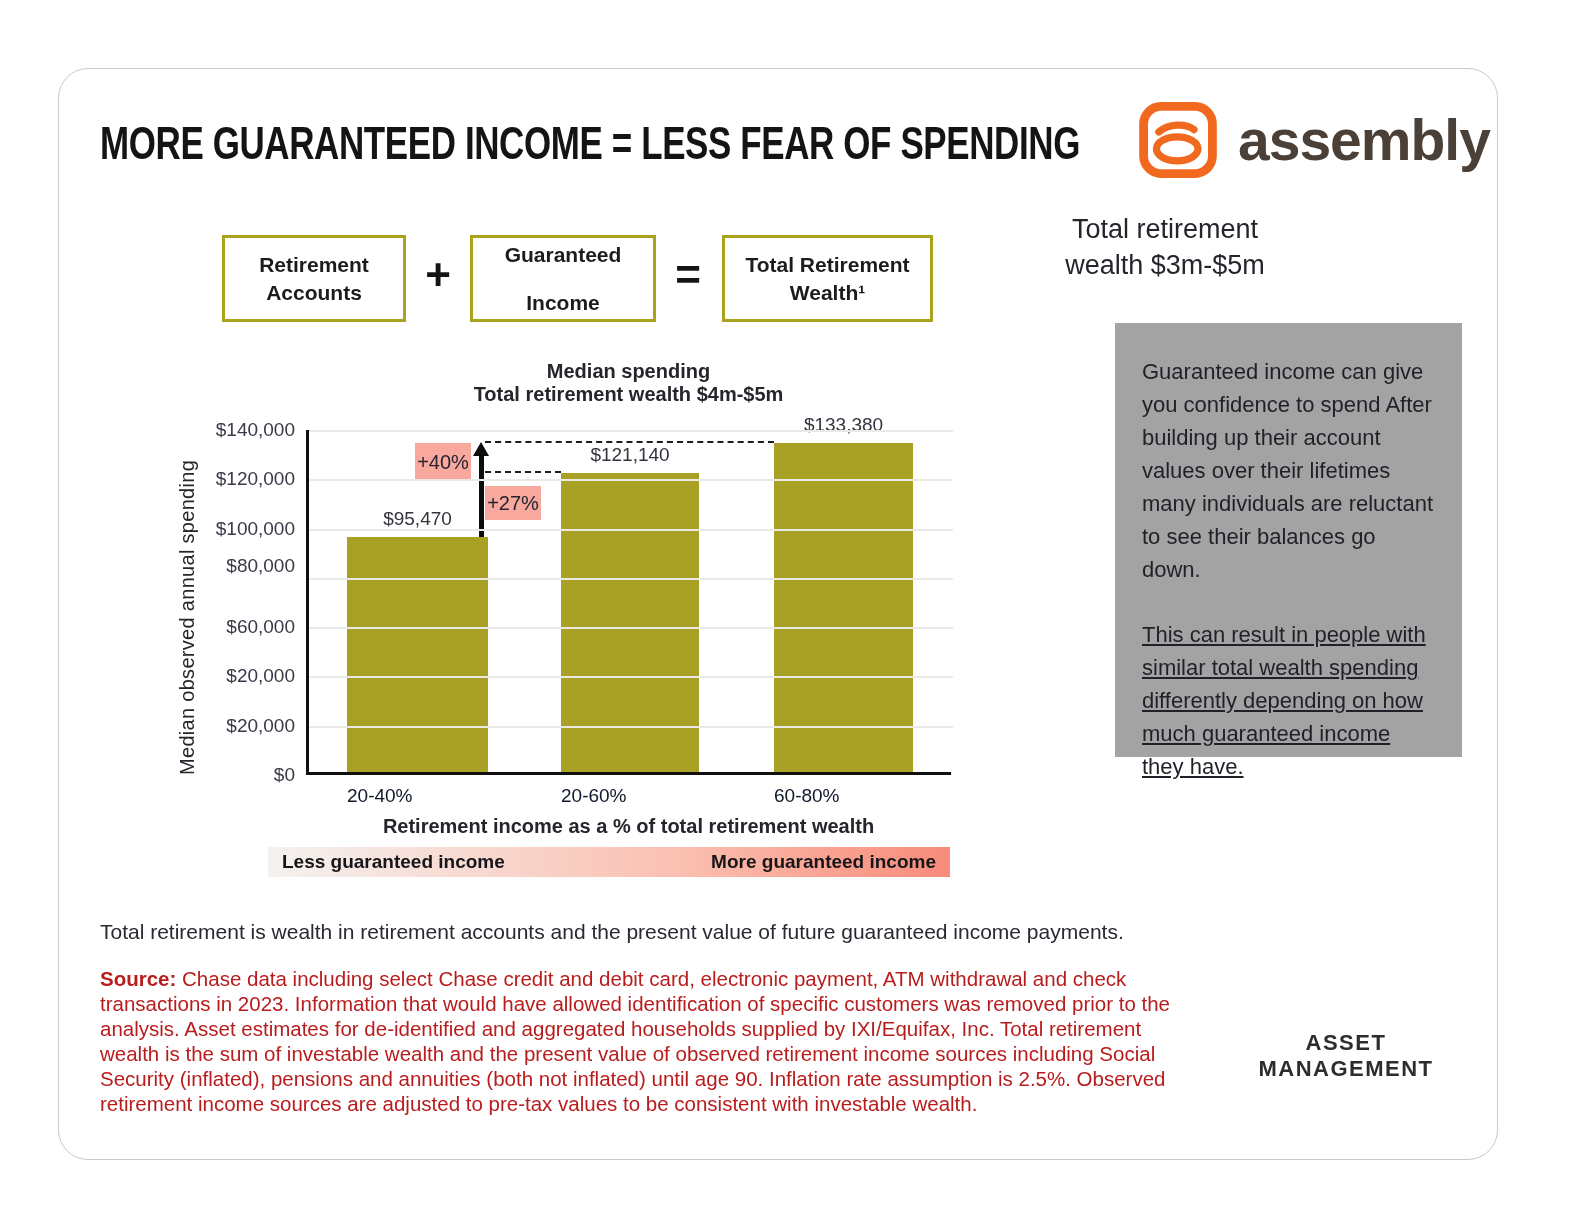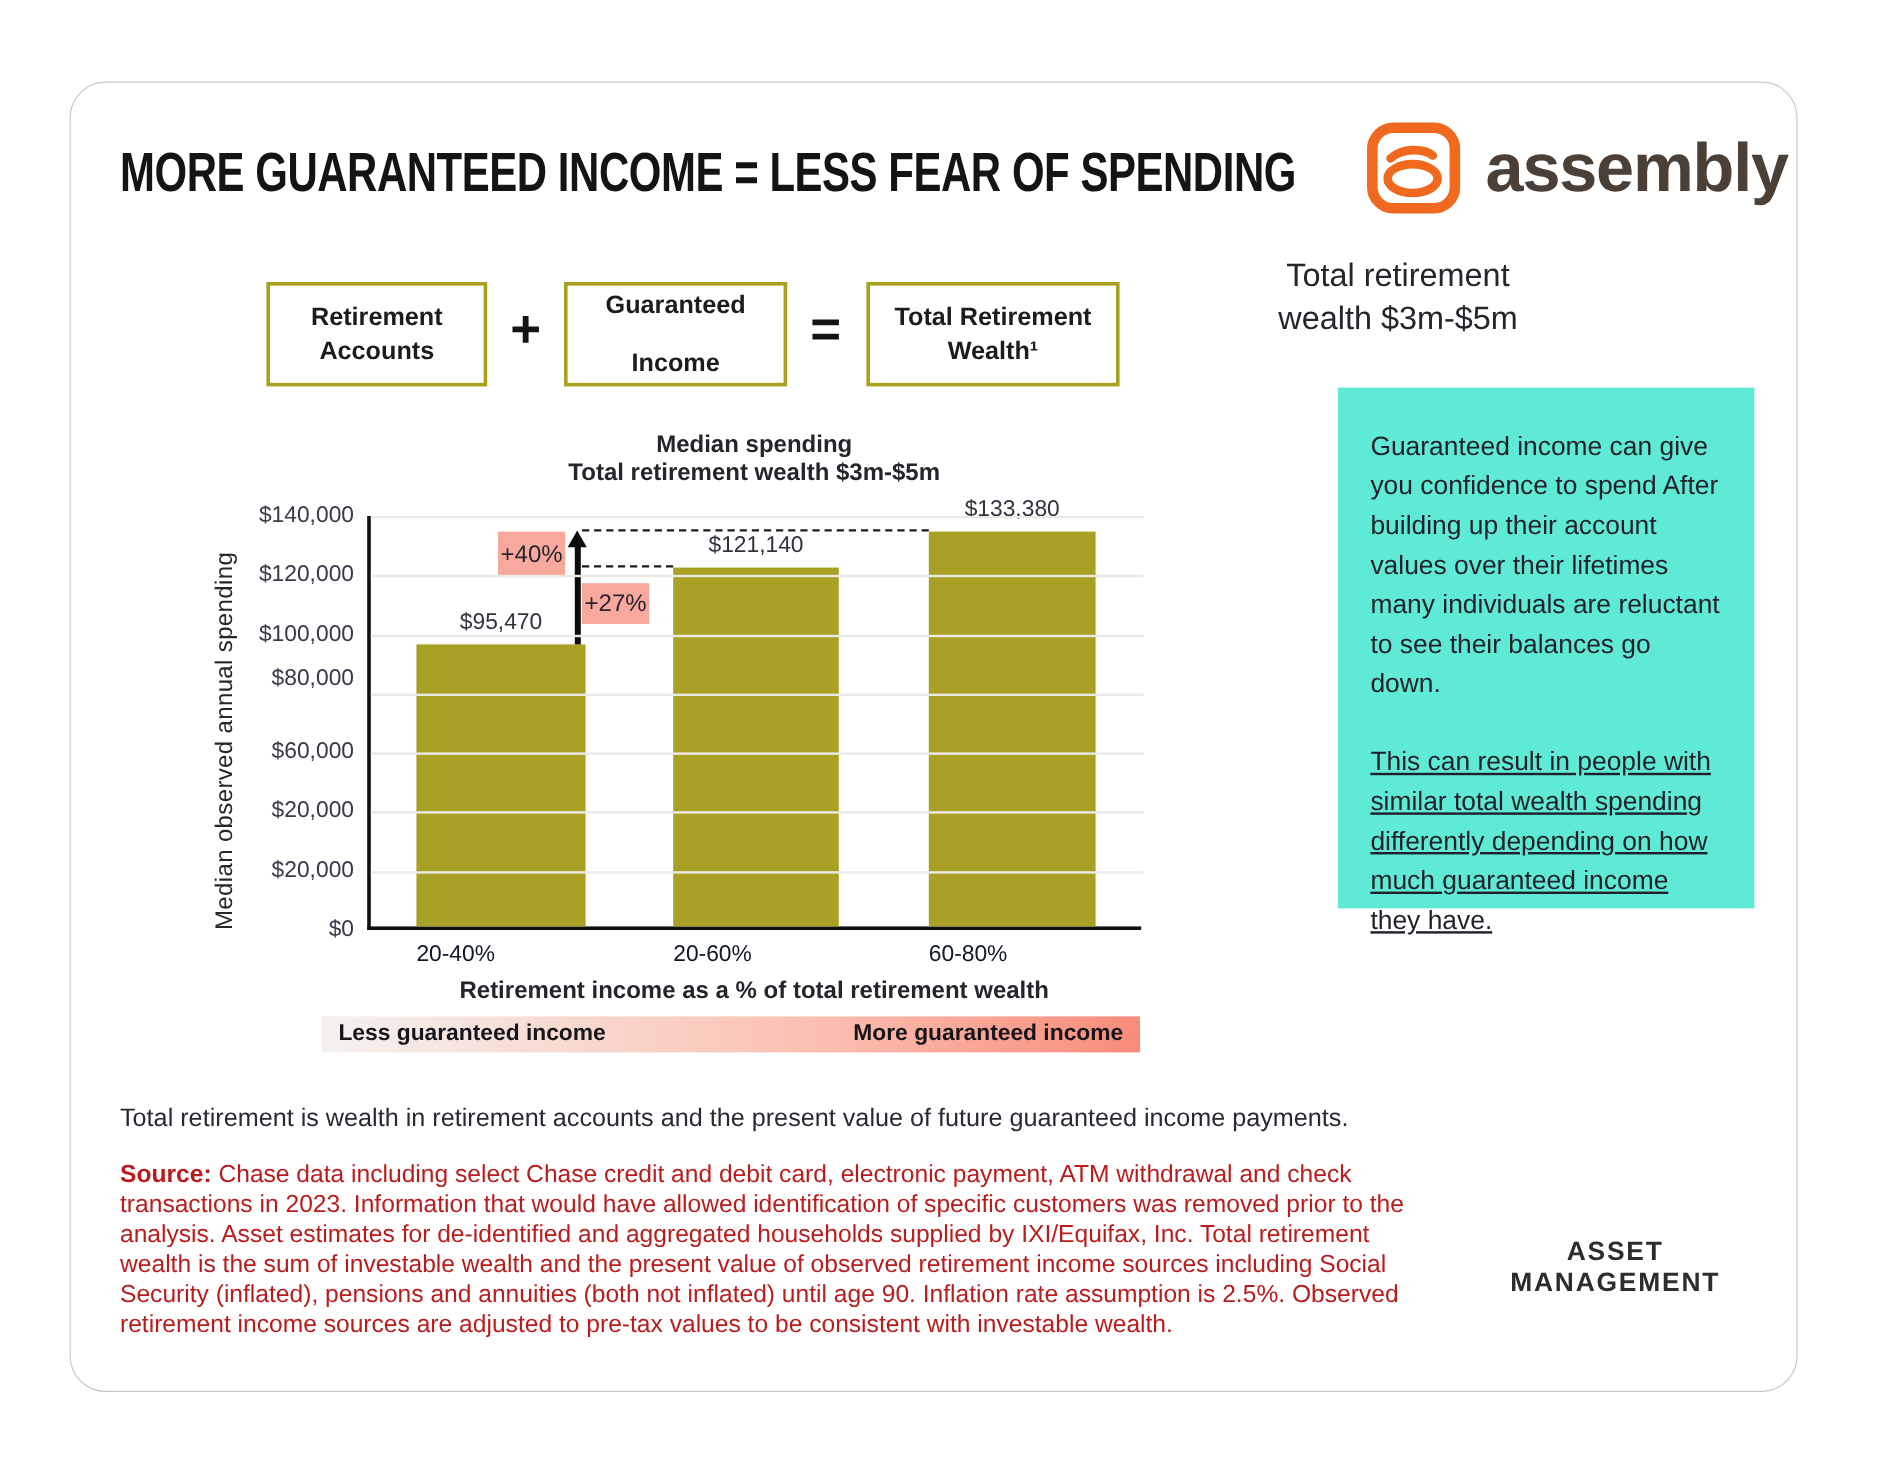--- a/index.html
+++ b/index.html
@@ -64,21 +64,21 @@
   .xtick { position:absolute; top:355px; font-size:19px; color:#0f172a; }
   .x-axis-title { position:absolute; left:306px; top:815px; width:645px; text-align:center;
                   font-size:20px; font-weight:700; color:#26252c; }
   .grad-bar { position:absolute; left:268px; top:847px; width:682px; height:30px;
               background:linear-gradient(to right,#f4f2f0 0%,#fbc0b1 60%,#f88b7a 100%);
               display:flex; align-items:center; justify-content:space-between;
               padding:0 14px; font-size:19px; font-weight:600; color:#15151a; }
 
   
   .callout { position:absolute; left:1115px; top:323px; width:347px; height:434px;
-             background:#5eead4; padding:32px 27px; font-size:22px; line-height:1.5;
+             background:#a3a3a3; padding:32px 27px; font-size:22px; line-height:1.5;
              color:#211f28; }
   .callout p + p { margin-top:32px;text-decoration:underline; }
 
   
   .footnote { position:absolute; left:100px; top:920px; width:1110px; font-size:21px; color:#2a2933; }
   .source { position:absolute; left:100px; top:966px; width:1088px; font-size:20.5px;
             line-height:25px; color:#b91c1c; }
   .source b { font-weight:700; }
 
   .jpm { position:absolute; left:1222px; top:1022px; width:248px; text-align:center; }
@@ -117,21 +117,21 @@
   <span>Income</span>
 </div>
 <div class="op op-eq">=</div>
 <div class="fbox fbox3">
   <span>Total Retirement</span>
   <span>Wealth¹</span>
 </div>
 
 <div class="chart-title">
   <div>Median spending</div>
-  <div>Total retirement wealth $3m-$5m</div>
+  <div>Total retirement wealth $4m-$5m</div>
 </div>
 
 <div class="y-axis-title">Median observed annual spending</div>
 
 <div class="plot">
   <div class="bar bar1" style="height: 235.265px;"></div>
   <div class="bar bar2" style="height: 298.524px;"></div>
   <div class="bar bar3" style="height: 328.686px;"></div>
 
   <div class="bar-value bv1" style="bottom: 242.265px;">$95,470</div>

